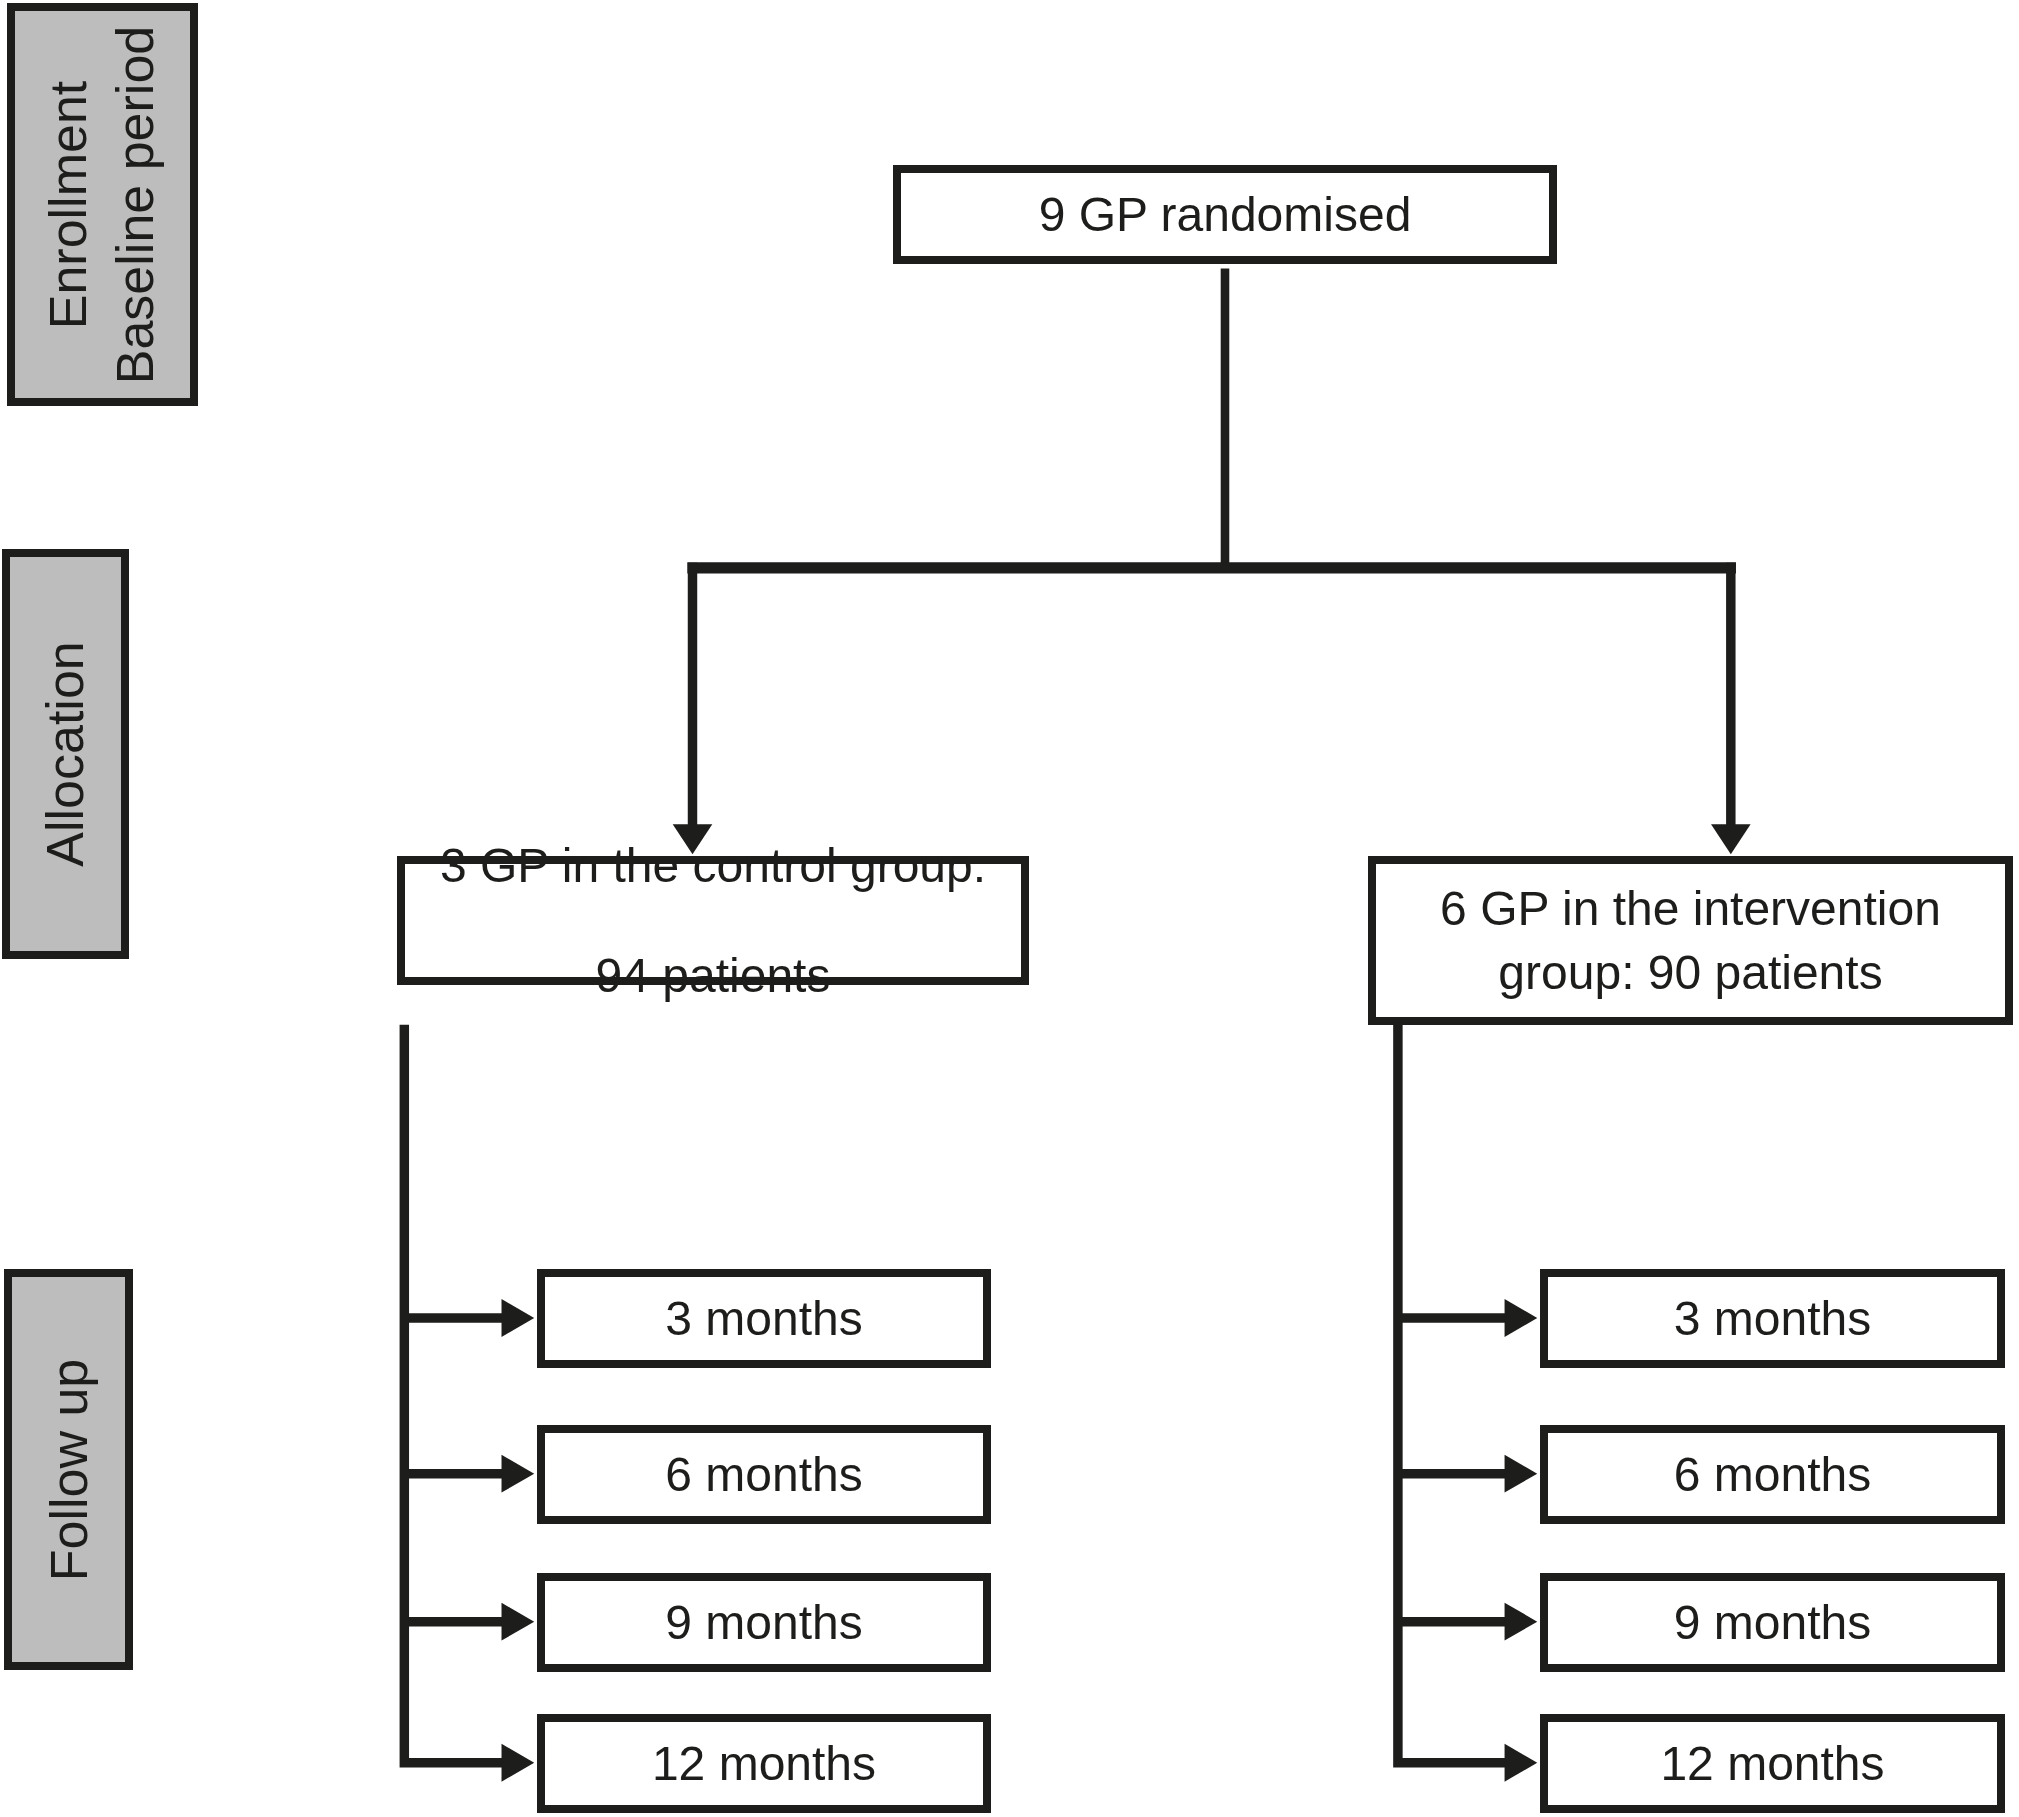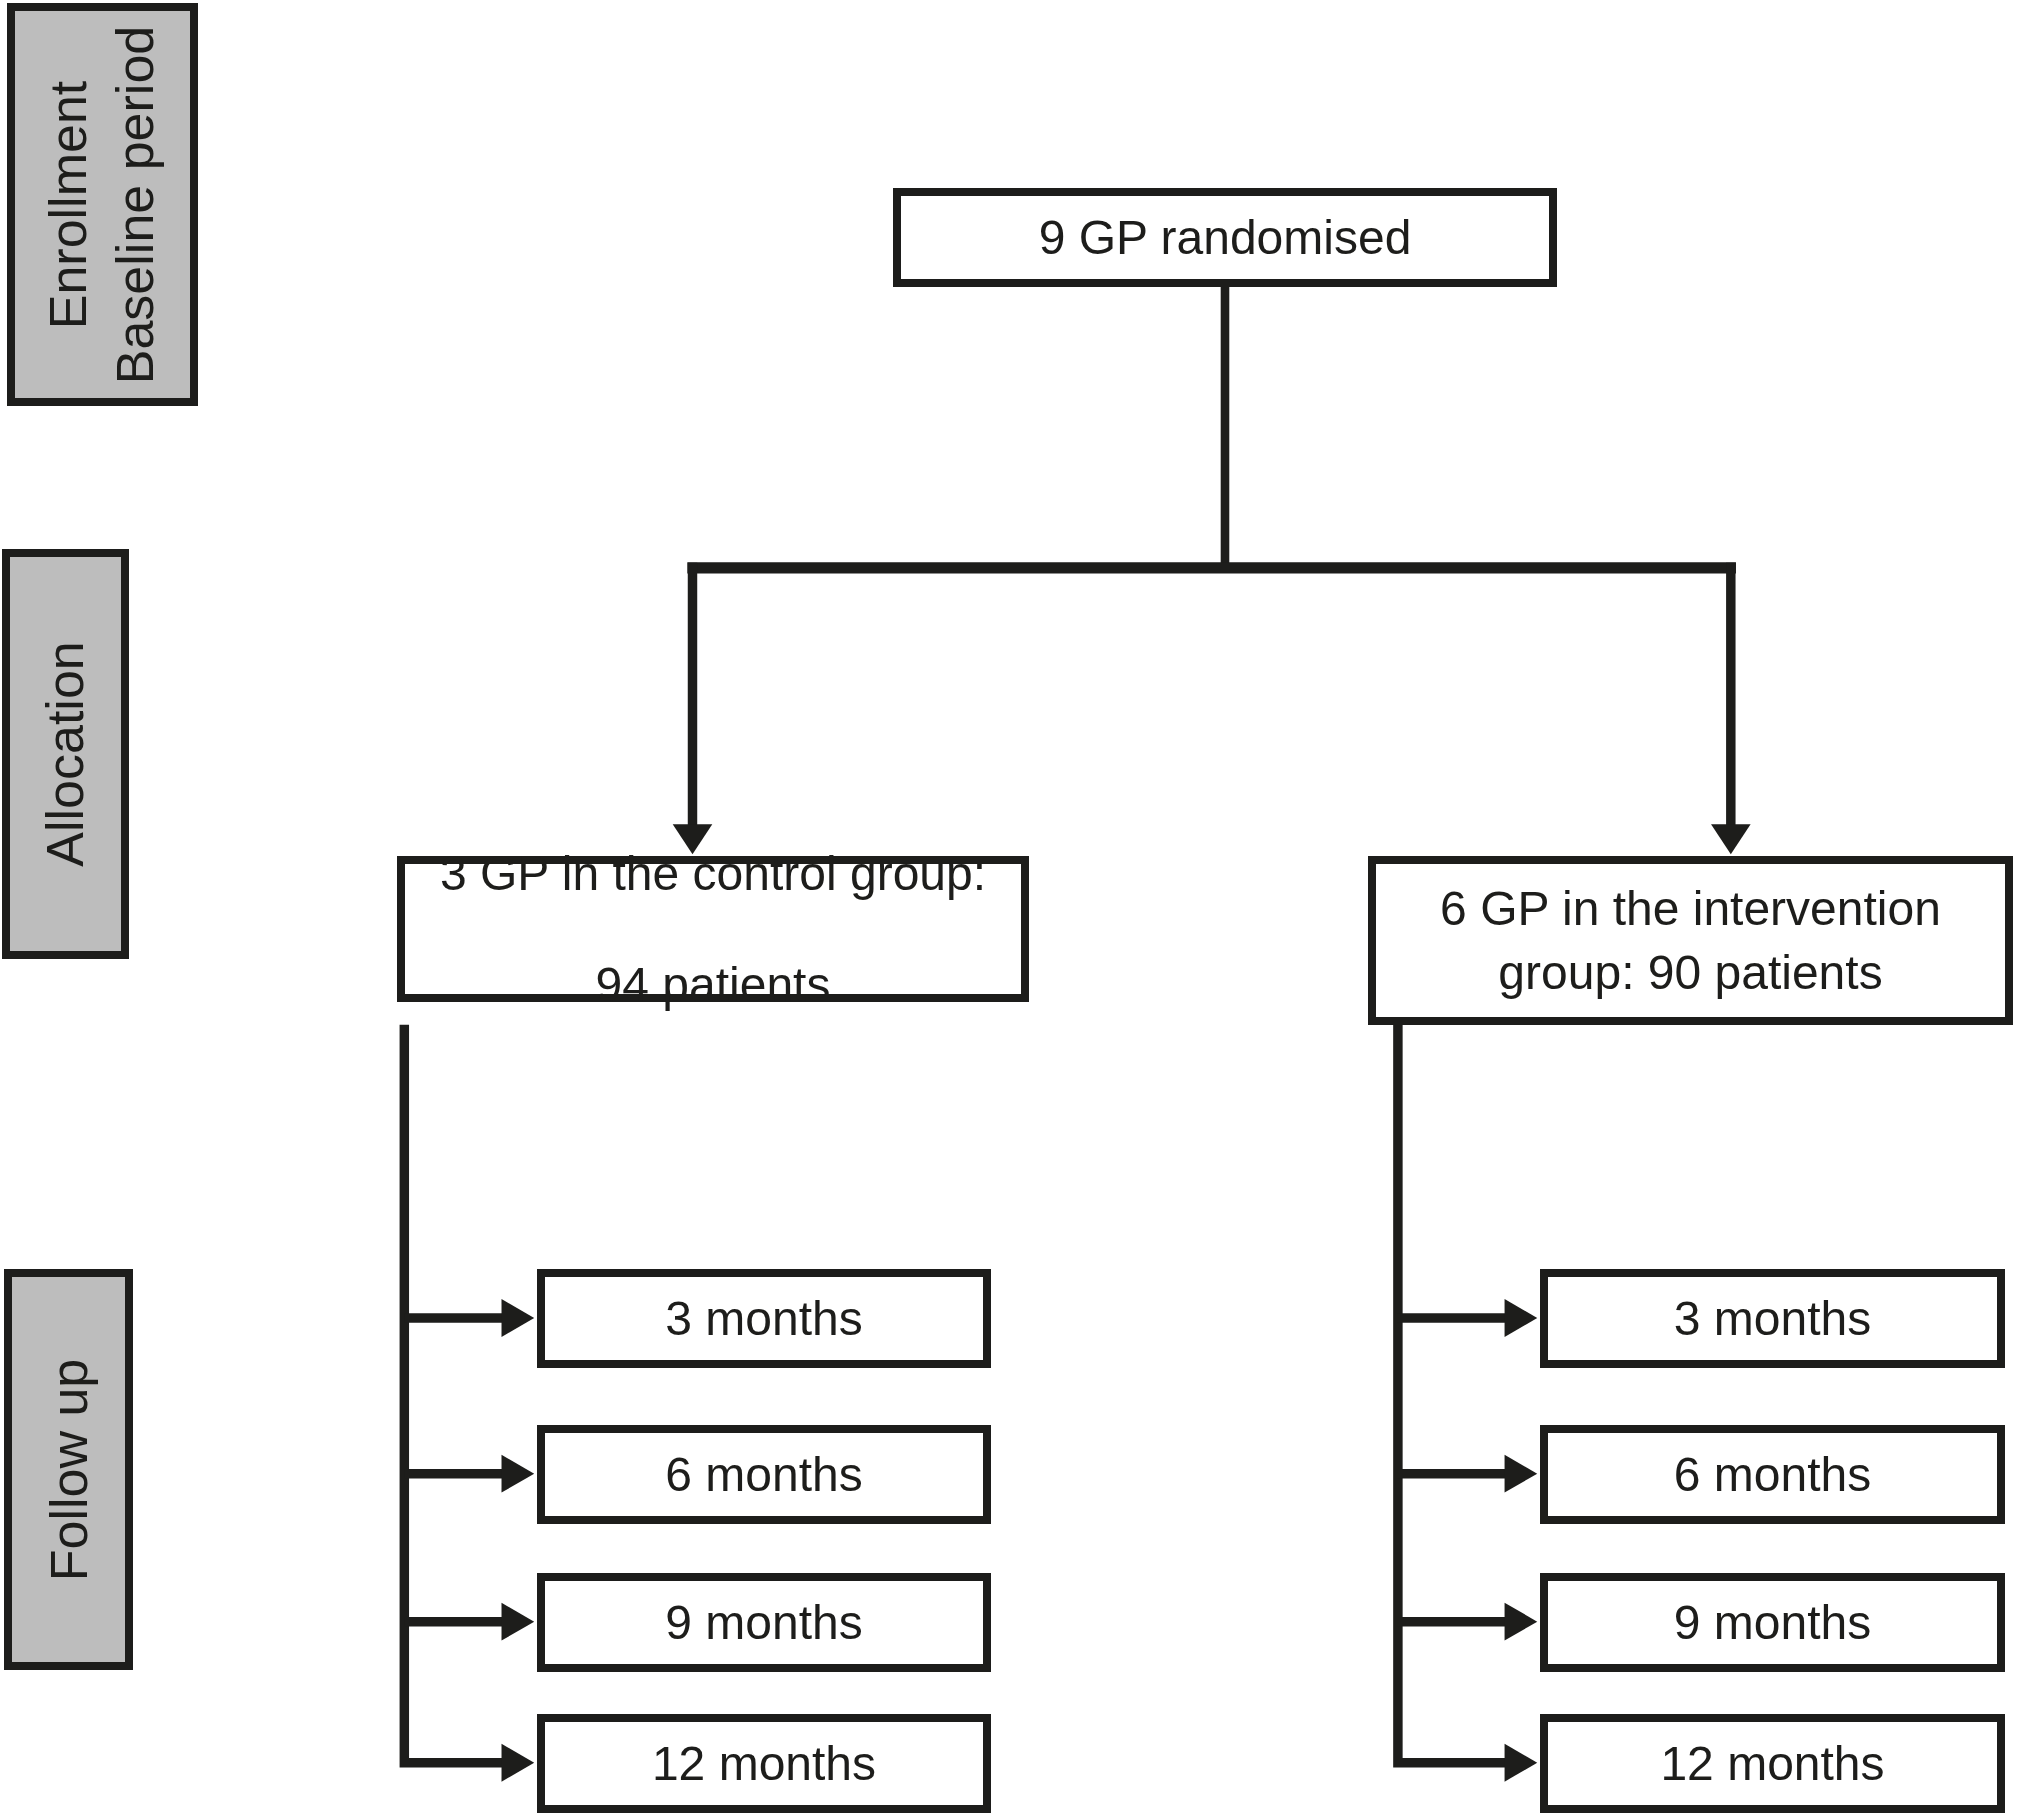--- a/index.html
+++ b/index.html
@@ -109,25 +109,25 @@
       <span>Allocation</span>
     </div>
   </div>
 
   <div class="phase" style="left:4.3px; top:1269px; width:129px; height:401px;">
     <div class="phase-label">
       <span>Follow up</span>
     </div>
   </div>
 
-  <div class="node" style="left:893px; top:188px; width:664px; height:99px;">
+  <div class="node" style="left:893px; top:165px; width:664px; height:99px;">
     <span>9 GP randomised</span>
   </div>
 
-  <div class="node" style="left:397px; top:856px; width:632px; height:146px;gap:47px;">
+  <div class="node" style="left:397px; top:856px; width:632px; height:129px;gap:47px;">
     <span>3 GP in the control group:</span>
     <span>94 patients</span>
   </div>
 
   <div class="node" style="left:1368px; top:856px; width:645px; height:169px;text-align:center;">
     <span>6 GP in the intervention</span>
     <span>group: 90 patients</span>
   </div>
 
   <div class="node" style="left:537px; top:1269px; width:454px; height:99px;">

